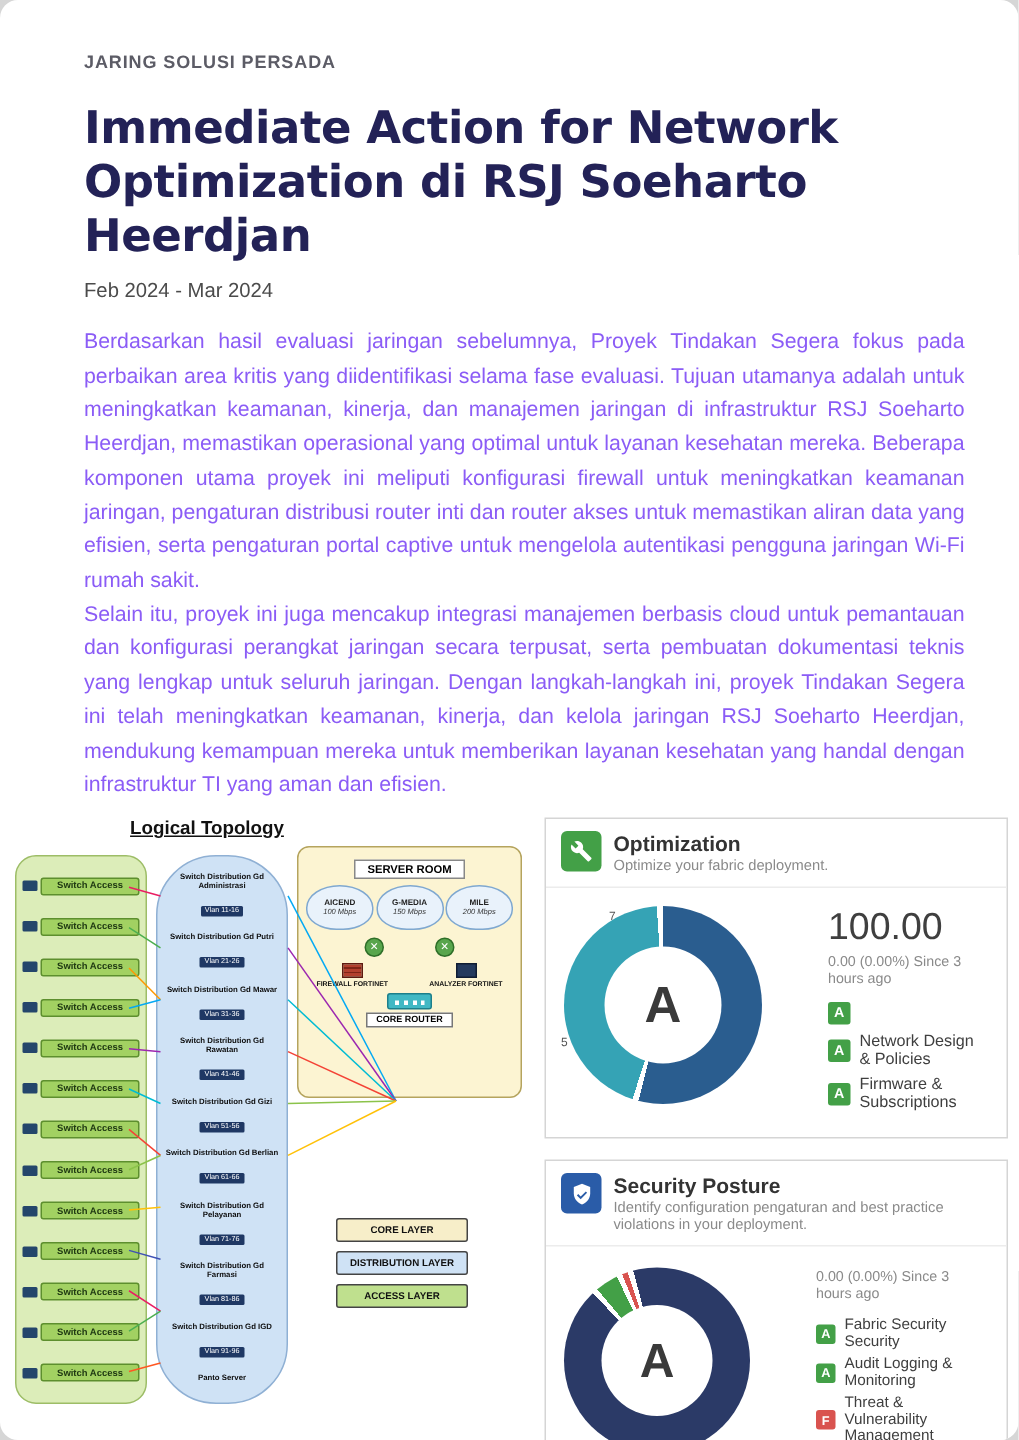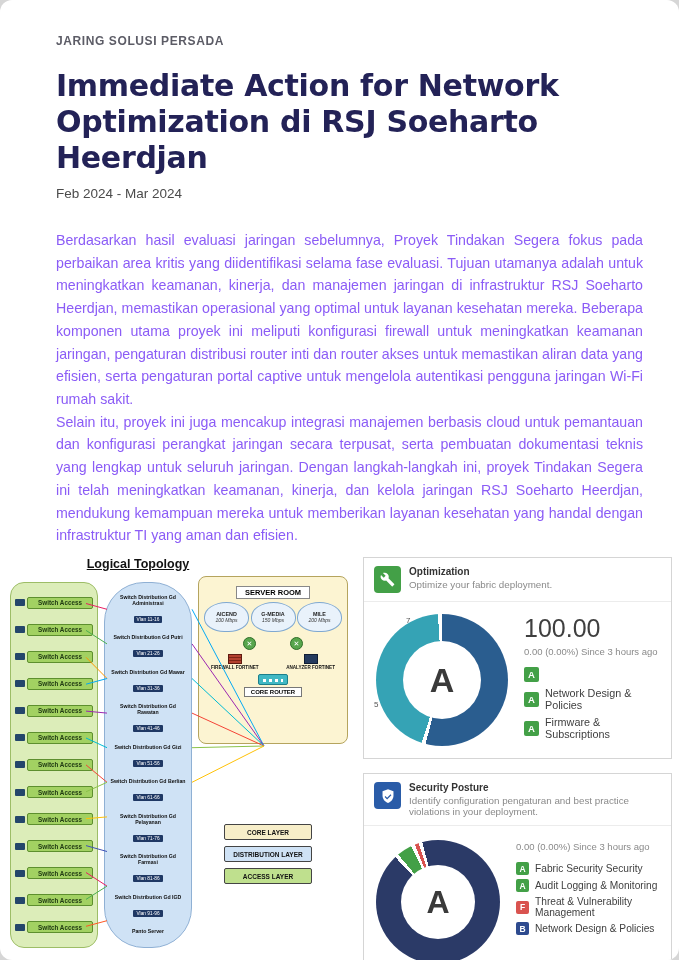--- a/index.html
+++ b/index.html
@@ -1,21 +1,21 @@
 <!DOCTYPE html>
 <html><head>
 <meta charset="utf-8">
 <style>
   *{margin:0;padding:0;box-sizing:border-box;}
   html,body{width:679px;height:960px;}
   body{background:#d6d6d6;font-family:"Liberation Sans",sans-serif;position:relative;overflow:hidden;}
   .page{position:absolute;inset:0;background:#fff;border-radius:12px;padding:34px 36px 0 56px;overflow:hidden;}
   .brand{font-size:12px;font-weight:bold;letter-spacing:.6px;color:#5c5c66;margin-bottom:20px;}
   .title{font-family:"DejaVu Sans",sans-serif;font-size:30px;line-height:1.2;font-weight:800;color:#232257;letter-spacing:-0.3px;margin-bottom:10px;max-width:582px;}
-  .date{font-size:13.5px;color:#4b4b4b;margin-bottom:28px;}
+  .date{font-size:13.5px;color:#4b4b4b;margin-bottom:16px;}
   .para{font-size:14.2px;line-height:1.6;color:#8b5cf6;text-align:justify;}
   .bottom{display:flex;margin-top:10px;margin-left:-48px;margin-right:-29px;height:406px;}
   .topology{width:345px;flex-shrink:0;position:relative;}
   .topo-title{font-size:12.5px;font-weight:bold;color:#111;text-decoration:underline;text-align:center;width:240px;margin:0 0 5px 10px;}
   .diagram{position:relative;height:374px;}
   .links{position:absolute;inset:0;pointer-events:none;z-index:4;}
   .access-col{position:absolute;left:2px;top:6px;bottom:2px;width:88px;background:#dcedb9;border:1px solid #9dbd67;border-radius:14px;display:flex;flex-direction:column;justify-content:space-around;padding:6px 4px;z-index:2;}
   .acc-row{display:flex;align-items:center;gap:2px;}
   .sw-icon{width:10px;height:7px;background:#24466b;border-radius:1px;flex-shrink:0;}
   .acc-label{flex:1;background:#a2d162;border:1px solid #5d8f2e;border-radius:2px;font-size:6.3px;font-weight:bold;color:#203a13;text-align:center;padding:1.5px 0;}
@@ -39,34 +39,34 @@
   .core-group{margin-top:4px;display:flex;flex-direction:column;align-items:center;gap:2px;}
   .core-icon{width:30px;height:11px;background:#41b8c4;border:1px solid #1c7f8b;border-radius:2px;position:relative;}
   .core-icon::after{content:"";position:absolute;left:4px;right:4px;top:4px;height:3px;background:repeating-linear-gradient(90deg,#fff 0 3px,transparent 3px 6px);}
   .core-label{display:inline-block;background:#fff;border:1px solid #777;font-size:6px;font-weight:bold;padding:1px 6px;}
   .layer-legend{position:absolute;left:216px;top:248px;width:88px;display:flex;flex-direction:column;gap:6px;z-index:2;}
   .layer-box{border:1px solid #444;border-radius:2px;font-size:6.5px;font-weight:bold;text-align:center;padding:3.5px 0;color:#111;}
   .cards{flex:1;display:flex;flex-direction:column;gap:14px;margin-left:10px;}
   .card{background:#fff;border:1px solid #d5d5d5;}
   .card-head{display:flex;gap:8px;padding:8px 10px;border-bottom:1px solid #ececec;align-items:flex-start;}
   .icon-box{width:27px;height:27px;border-radius:4px;display:flex;align-items:center;justify-content:center;flex-shrink:0;}
-  .card-title{font-size:10px;font-weight:bold;color:#333;}
+  .card-title{font-size:14px;font-weight:bold;color:#333;}
   .card-sub{font-size:9.8px;color:#8a8a8a;margin-top:2px;}
   .card-body{display:flex;padding:8px 12px 12px;gap:16px;}
   .donut-wrap{position:relative;flex-shrink:0;}
   .donut{border-radius:50%;width:100%;height:100%;}
   .hole{position:absolute;background:#fff;border-radius:50%;display:flex;align-items:center;justify-content:center;font-weight:bold;color:#3a3a3a;}
   .opt .donut-wrap{width:132px;height:132px;margin-top:4px;}
   .opt .hole{inset:27px;font-size:34px;}
   .sec .donut-wrap{width:124px;height:124px;margin-top:6px;}
   .sec .hole{inset:25px;font-size:32px;}
   .donut-num{position:absolute;font-size:8px;color:#555;}
   .num-a{top:2px;left:30px;}
   .num-b{top:86px;left:-2px;}
-  .stats{flex:1;padding-top:4px;}
+  .stats{flex:1;padding-top:4px;margin-left:28px;}
   .score{font-size:25px;color:#3f3f3f;}
   .change{font-size:9.5px;color:#8a8a8a;margin:3px 0 10px;}
   .lg-row{display:flex;align-items:center;gap:6px;margin-bottom:5px;}
   .lg-badge{width:15px;height:15px;border-radius:2px;color:#fff;font-size:9.5px;font-weight:bold;display:flex;align-items:center;justify-content:center;flex-shrink:0;}
   .lg-label{font-size:10.8px;color:#3f3f3f;}
   .sec .lg-row{margin-bottom:4px;}
   .sec .lg-badge{width:13px;height:13px;font-size:8.5px;}
   .sec .lg-label{font-size:10.2px;}
 </style>
 </head>

